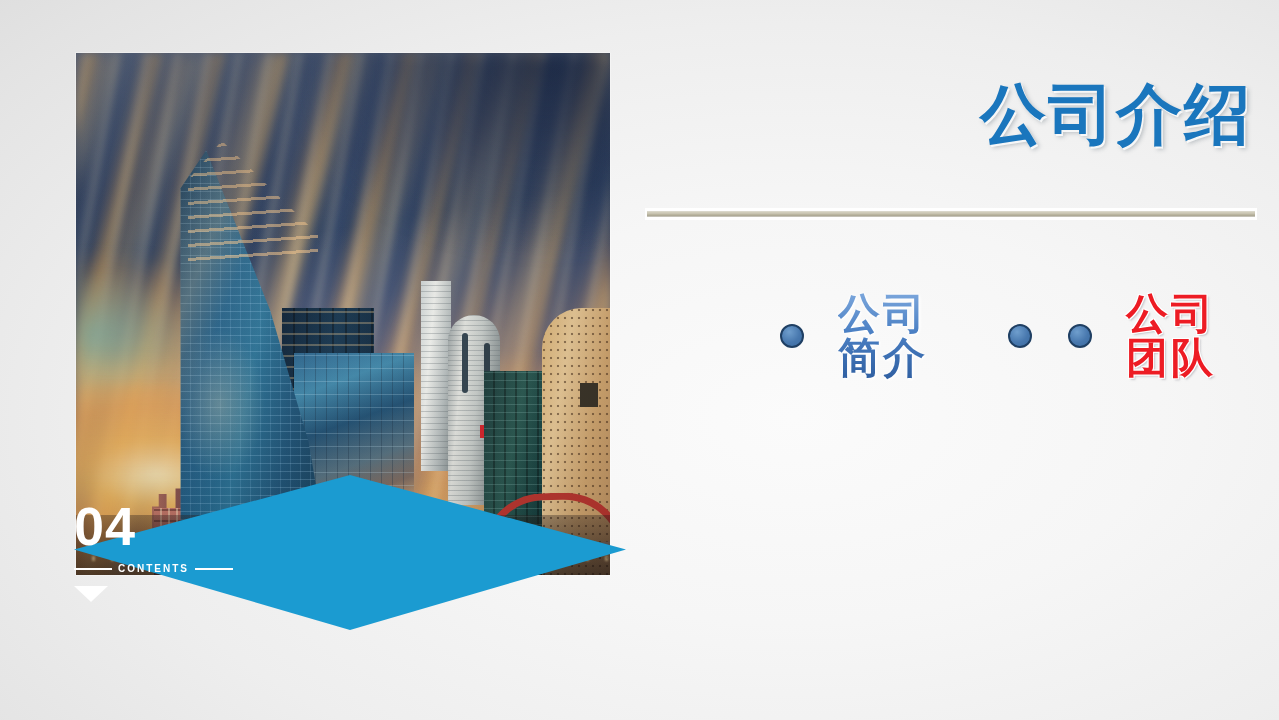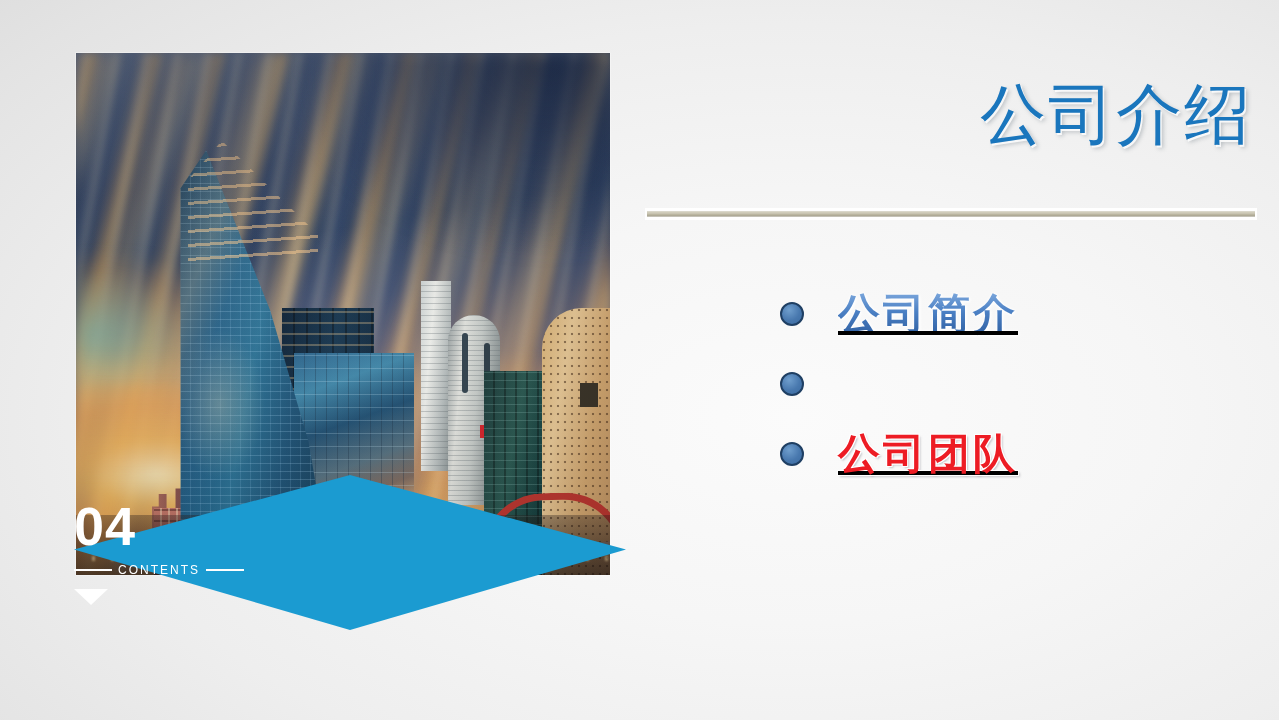--- a/index.html
+++ b/index.html
@@ -426,22 +426,22 @@
     gap: 6px;
     margin-top: 10px;
   }
   .badge-rule {
     width: 38px;
     height: 2px;
     background: #ffffff;
   }
   #badge-contents-label {
     color: #ffffff;
-    font-size: 12px;
-    font-weight: normal;
+    font-size: 10px;
+    font-weight: bold;
     letter-spacing: 2px;
     font-family: "Liberation Sans", sans-serif;
   }
   #badge-caret {
     margin-top: 12px;
     width: 0; height: 0;
     border-left: 17px solid transparent;
     border-right: 17px solid transparent;
     border-top: 16px solid #ffffff;
   }
@@ -453,21 +453,21 @@
     top: 60px;
     width: 620px;
     height: 520px;
   }
 
   #page-title {
     position: absolute;
     right: 8px;
     top: 22px;
     font-size: 66px;
-    font-weight: normal;
+    font-weight: bold;
     color: #1a76bd;
     letter-spacing: 2px;
     line-height: 1;
     text-shadow:
       1.5px 1.5px 0 rgba(255,255,255,0.85),
       3px 3px 4px rgba(120,130,140,0.45);
     font-family: "DejaVu Sans", "Liberation Sans", sans-serif;
     margin-left: 28px;
   }
 
@@ -493,23 +493,22 @@
         #cfcbb9 66%,
         #8e8974 84%,
         #ffffff 100%);
   }
 
   #bullet-list {
     position: absolute;
     left: 140px;
     top: 232px;
     display: flex;
-    flex-direction: column;
+    flex-direction: row;
     gap: 36px;
-    text-decoration: underline;
   }
   .bullet-row {
     display: flex;
     align-items: center;
     gap: 34px;
   }
   .bullet-dot {
     width: 24px;
     height: 24px;
     border-radius: 50%;

